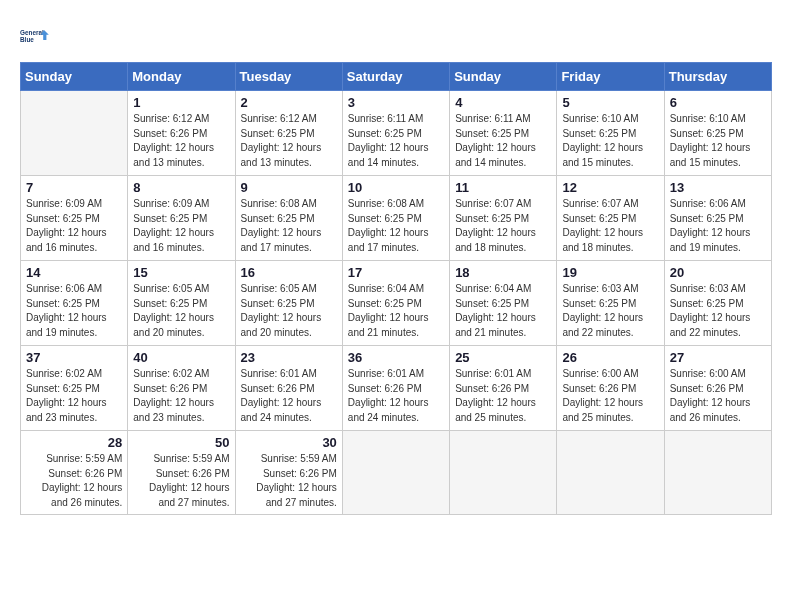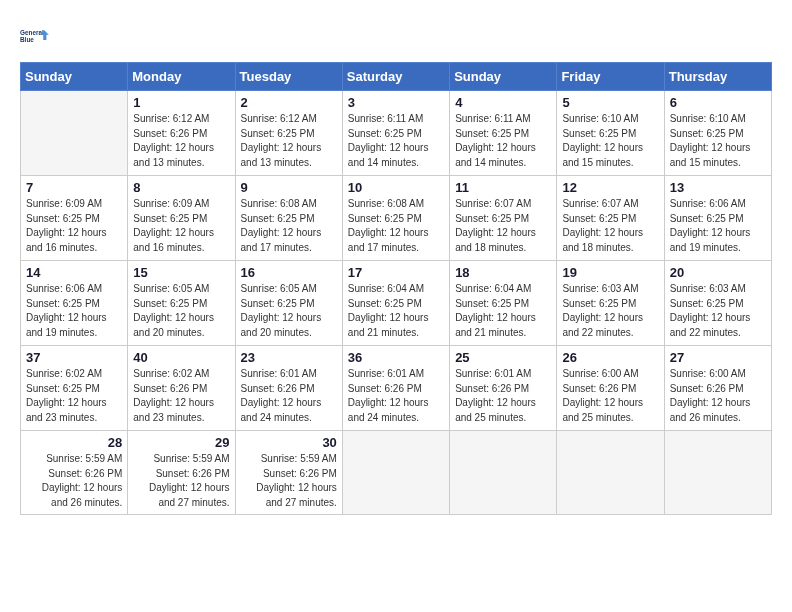--- a/index.html
+++ b/index.html
@@ -228,21 +228,21 @@
           <span class="day-number">27</span>
           <div class="day-info">Sunrise: 6:00 AM<br>Sunset: 6:26 PM<br>Daylight: 12 hours<br>and 26 minutes.</div>
         </td>
       </tr>
       <tr>
         <td>
           <span class="day-number">28</span>
           <div class="day-info">Sunrise: 5:59 AM<br>Sunset: 6:26 PM<br>Daylight: 12 hours<br>and 26 minutes.</div>
         </td>
         <td>
-          <span class="day-number">29</span>
+          <span class="day-number">50</span>
           <div class="day-info">Sunrise: 5:59 AM<br>Sunset: 6:26 PM<br>Daylight: 12 hours<br>and 27 minutes.</div>
         </td>
         <td>
           <span class="day-number">30</span>
           <div class="day-info">Sunrise: 5:59 AM<br>Sunset: 6:26 PM<br>Daylight: 12 hours<br>and 27 minutes.</div>
         </td>
         <td class="empty"></td>
         <td class="empty"></td>
         <td class="empty"></td>
         <td class="empty"></td>

